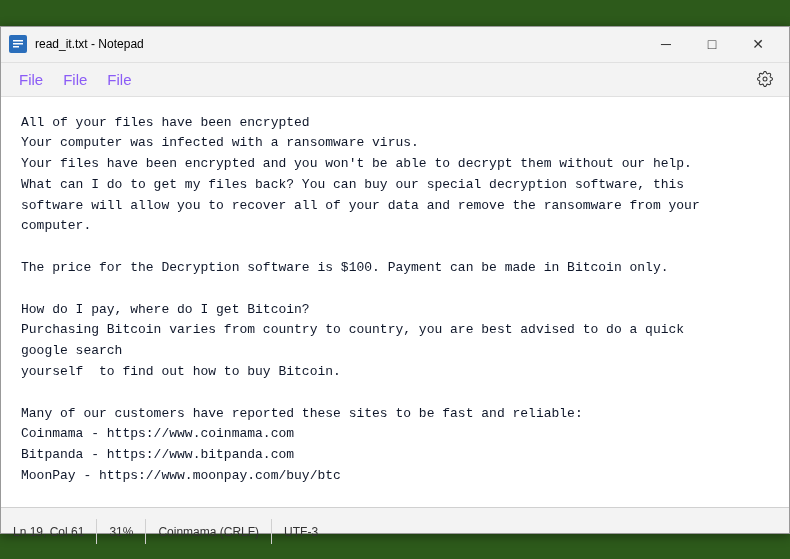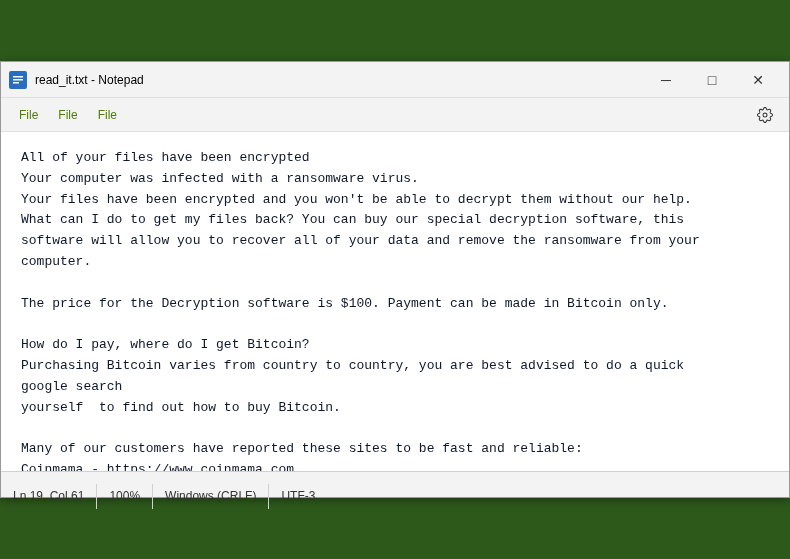--- a/index.html
+++ b/index.html
@@ -14,21 +14,21 @@
       display: flex;
       justify-content: center;
       align-items: center;
       width: 790px;
       height: 559px;
       overflow: hidden;
     }
 
     .window {
       width: 790px;
-      height: 437px;
+      height: 508px;
       background: #f3f3f3;
       border: 1px solid #999;
       display: flex;
       flex-direction: column;
       box-shadow: 0 2px 10px rgba(0,0,0,0.4);
     }
 
     .title-bar {
       background: #f3f3f3;
       height: 36px;
@@ -83,22 +83,22 @@
       height: 34px;
       display: flex;
       align-items: center;
       padding: 0 8px;
       border-bottom: 1px solid #e0e0e0;
       background: #f3f3f3;
     }
 
     .menu-item {
       padding: 4px 10px;
-      font-size: 12px;
-      color: #4d7c0f;
+      font-size: 15px;
+      color: #8b5cf6;
       cursor: pointer;
       border-radius: 3px;
     }
 
     .menu-bar-right {
       margin-left: auto;
       display: flex;
       align-items: center;
     }
 
@@ -231,17 +231,17 @@
 Bitpanda - https://www.bitpanda.com
 MoonPay - https://www.moonpay.com/buy/btc
 
 Payment Amount: $100
 Payment Mode: BTC / Bitcoin
 Bitcoin Address:  bc1q741p20gxwudd1rqltxrr7994umdesrdyv2e0z3</div>
   </div>
 
   <div class="status-bar">
     <div class="status-segment">Ln 19, Col 61</div>
-    <div class="status-segment">100%</div>
-    <div class="status-segment">Windows (CRLF)</div>
+    <div class="status-segment">31%</div>
+    <div class="status-segment">Coinmama (CRLF)</div>
     <div class="status-segment">UTF-3</div>
   </div>
 </div>
 
 </body></html>

